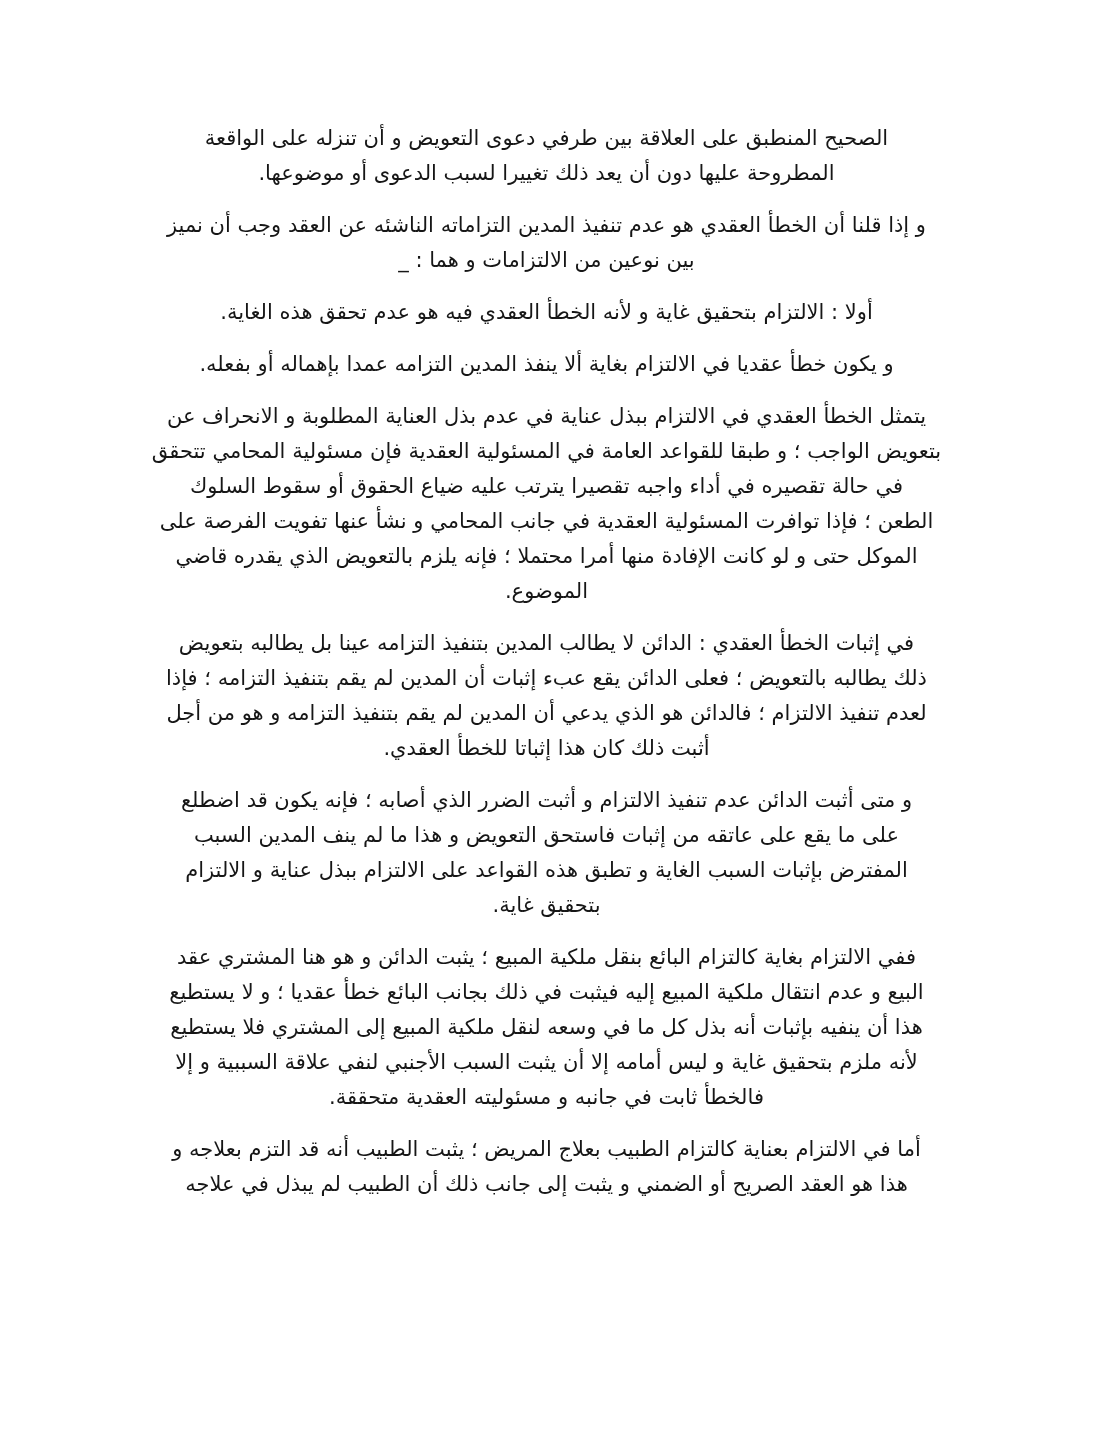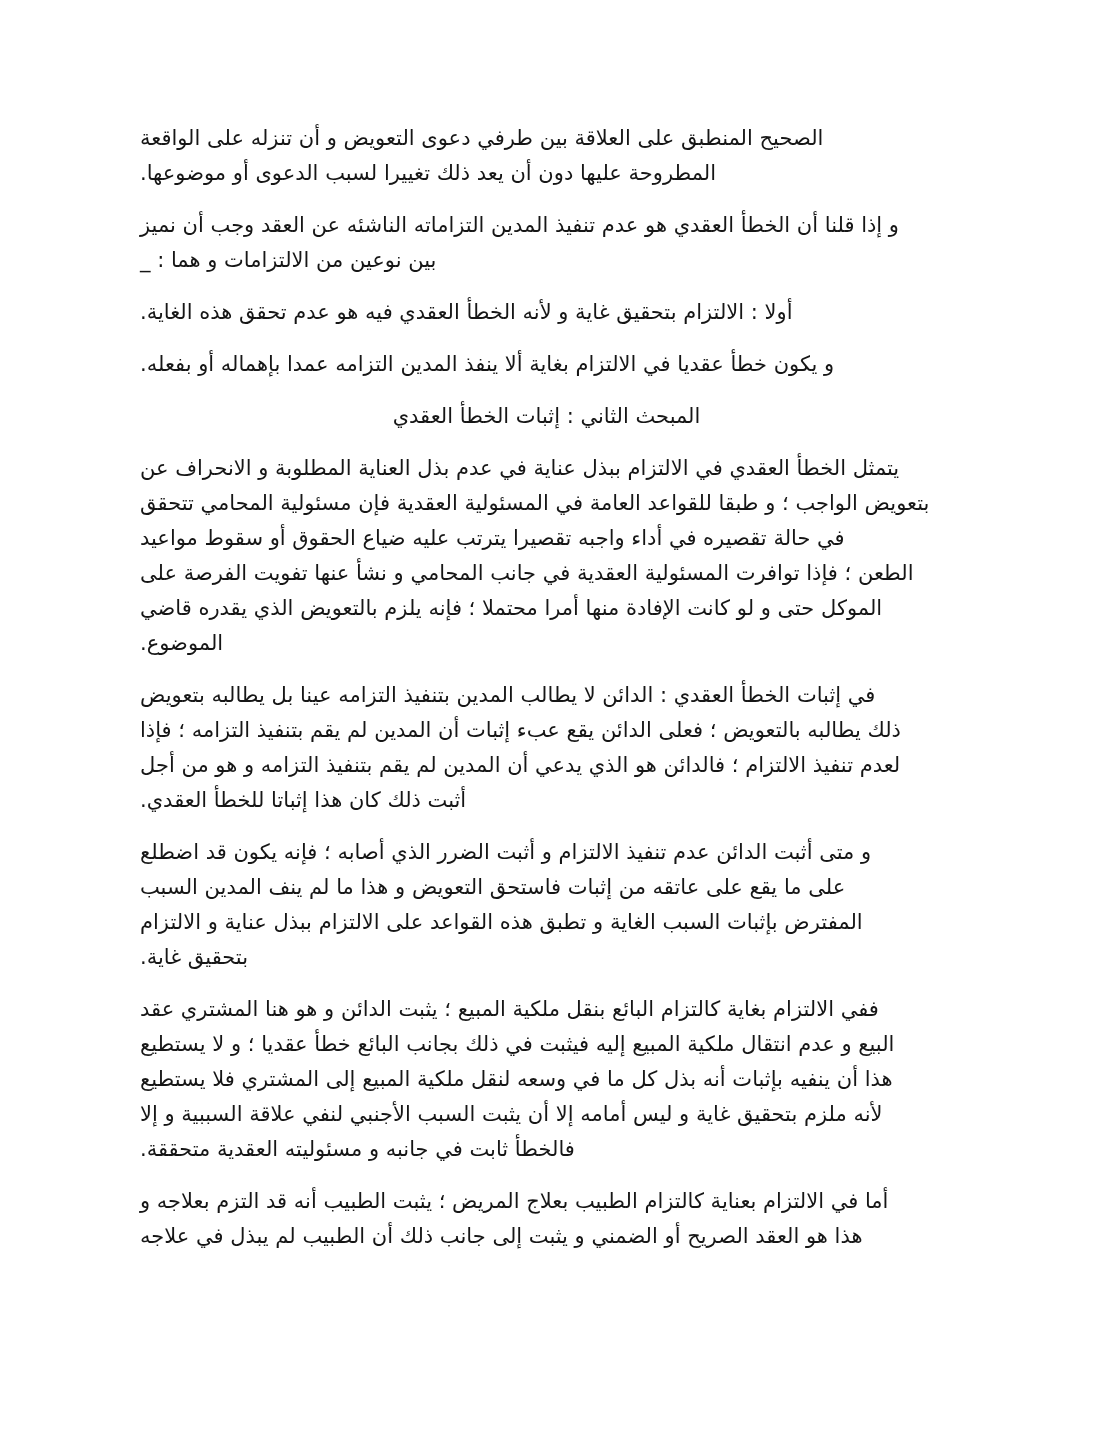--- a/index.html
+++ b/index.html
@@ -23,21 +23,21 @@
     color: #161616;
     background: #ffffff;
   }
   .para {
     margin: 0 0 17px 0;
   }
   .line {
     height: 35px;
     line-height: 35px;
     white-space: nowrap;
-    text-align: left;
+    text-align: center;
     overflow: visible;
   }
   .heading-block .line {
     text-align: center;
   }
 </style>
 </head>
 <body>
 
 <div class="page">
@@ -53,28 +53,25 @@
   </div>
 
   <div class="para">
     <div class="line">أولا : الالتزام بتحقيق غاية و لأنه الخطأ العقدي فيه هو عدم تحقق هذه الغاية.</div>
   </div>
 
   <div class="para">
     <div class="line">و يكون خطأ عقديا في الالتزام بغاية ألا ينفذ المدين التزامه عمدا بإهماله أو بفعله.</div>
   </div>
 
-  <div class="para heading-block">
-    <div class="line">المبحث الثاني : إثبات الخطأ العقدي</div>
-  </div>
 
   <div class="para">
     <div class="line">يتمثل الخطأ العقدي في الالتزام ببذل عناية في عدم بذل العناية المطلوبة و الانحراف عن</div>
     <div class="line">بتعويض الواجب ؛ و طبقا للقواعد العامة في المسئولية العقدية فإن مسئولية المحامي تتحقق</div>
-    <div class="line">في حالة تقصيره في أداء واجبه تقصيرا يترتب عليه ضياع الحقوق أو سقوط مواعيد</div>
+    <div class="line">في حالة تقصيره في أداء واجبه تقصيرا يترتب عليه ضياع الحقوق أو سقوط السلوك</div>
     <div class="line">الطعن ؛ فإذا توافرت المسئولية العقدية في جانب المحامي و نشأ عنها تفويت الفرصة على</div>
     <div class="line">الموكل حتى و لو كانت الإفادة منها أمرا محتملا ؛ فإنه يلزم بالتعويض الذي يقدره قاضي</div>
     <div class="line">الموضوع.</div>
   </div>
 
   <div class="para">
     <div class="line">في إثبات الخطأ العقدي : الدائن لا يطالب المدين بتنفيذ التزامه عينا بل يطالبه بتعويض</div>
     <div class="line">ذلك يطالبه بالتعويض ؛ فعلى الدائن يقع عبء إثبات أن المدين لم يقم بتنفيذ التزامه ؛ فإذا</div>
     <div class="line">لعدم تنفيذ الالتزام ؛ فالدائن هو الذي يدعي أن المدين لم يقم بتنفيذ التزامه و هو من أجل</div>
     <div class="line">أثبت ذلك كان هذا إثباتا للخطأ العقدي.</div>

